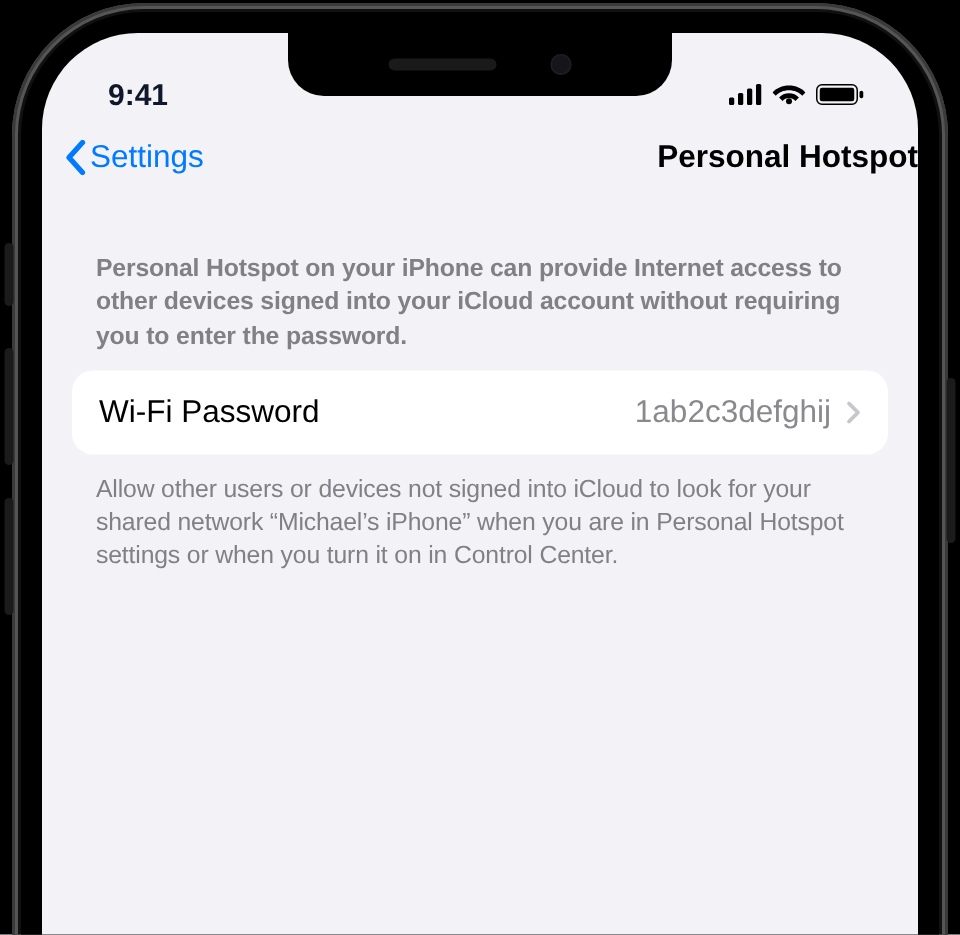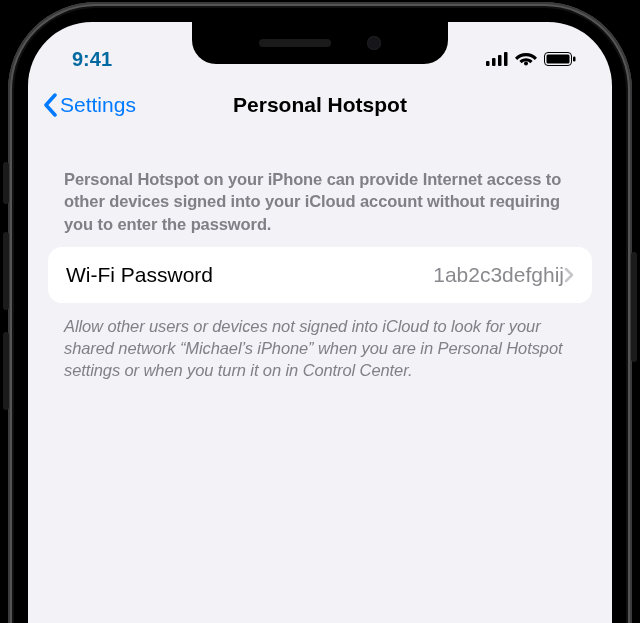--- a/index.html
+++ b/index.html
@@ -39,59 +39,59 @@
       position: absolute; top: 0; left: 50%; transform: translateX(-50%);
       width: 256px; height: 42px;
       background: #000;
       border-bottom-left-radius: 24px; border-bottom-right-radius: 24px;
       display: flex; align-items: center; justify-content: center; gap: 36px;
       z-index: 10;
     }
     .speaker { width: 72px; height: 8px; background: #1a1a1a; border-radius: 4px; }
     .camera { width: 14px; height: 14px; background: #15151a; border-radius: 50%; box-shadow: inset 0 0 2px #333; }
     .status-bar {
-      display: flex; justify-content: space-between; align-items: center;
+      display: flex; justify-content: space-between; align-items: flex-end;
       padding: 20px 36px 0 44px; height: 54px;
-      font-size: 20px; font-weight: 600; color: #0369a1;
+      font-size: 20px; font-weight: 600; color: #0f172a;
     }
     .status-right { display: flex; align-items: center; gap: 7px; }
     .nav-bar {
       display: flex; align-items: center;
       height: 58px; padding: 0 14px;
       position: relative;
     }
     .back {
       display: flex; align-items: center; gap: 2px;
       color: #007aff; font-size: 21px;
       position: absolute; left: 14px;
     }
     .nav-title {
-      position: absolute; left: 0; right: 0; text-align: center;
+      position: absolute; left: 0; right: 0; text-align: right;
       font-size: 21px; font-weight: 600; color: #000;
       pointer-events: none;
     }
     .content { padding: 0 20px; }
     .group-desc {
       font-size: 16.5px; line-height: 1.35; color: #808086;
       padding: 34px 16px 12px 16px; letter-spacing: -0.1px; font-weight: bold;
     }
     .group-footer {
       font-size: 16.5px; line-height: 1.35; color: #808086;
-      padding: 12px 16px 0 16px; letter-spacing: -0.1px; font-style: italic;
+      padding: 12px 16px 0 16px; letter-spacing: -0.1px;
     }
     .cell-group {
       background: #fff; border-radius: 14px; overflow: hidden;
     }
     .cell {
       display: flex; align-items: center; justify-content: space-between;
       min-height: 56px; padding: 0 18px;
       font-size: 21px; color: #000;
     }
     .cell + .cell { border-top: 1px solid #22c55e; margin-left: 18px; padding-left: 0; font-weight: bold; }
-    .cell-right { display: flex; align-items: center; }
+    .cell-right { display: flex; align-items: center; gap: 10px; }
     .cell-value { color: #8a8a8e; font-size: 21px; }
     .toggle {
       width: 62px; height: 38px; background: #34c759; border-radius: 19px;
       position: relative;
     }
     .knob {
       position: absolute; top: 3px; right: 3px;
       width: 32px; height: 32px; background: #fff; border-radius: 50%;
       box-shadow: 0 1px 3px rgba(0,0,0,0.25);
     }

